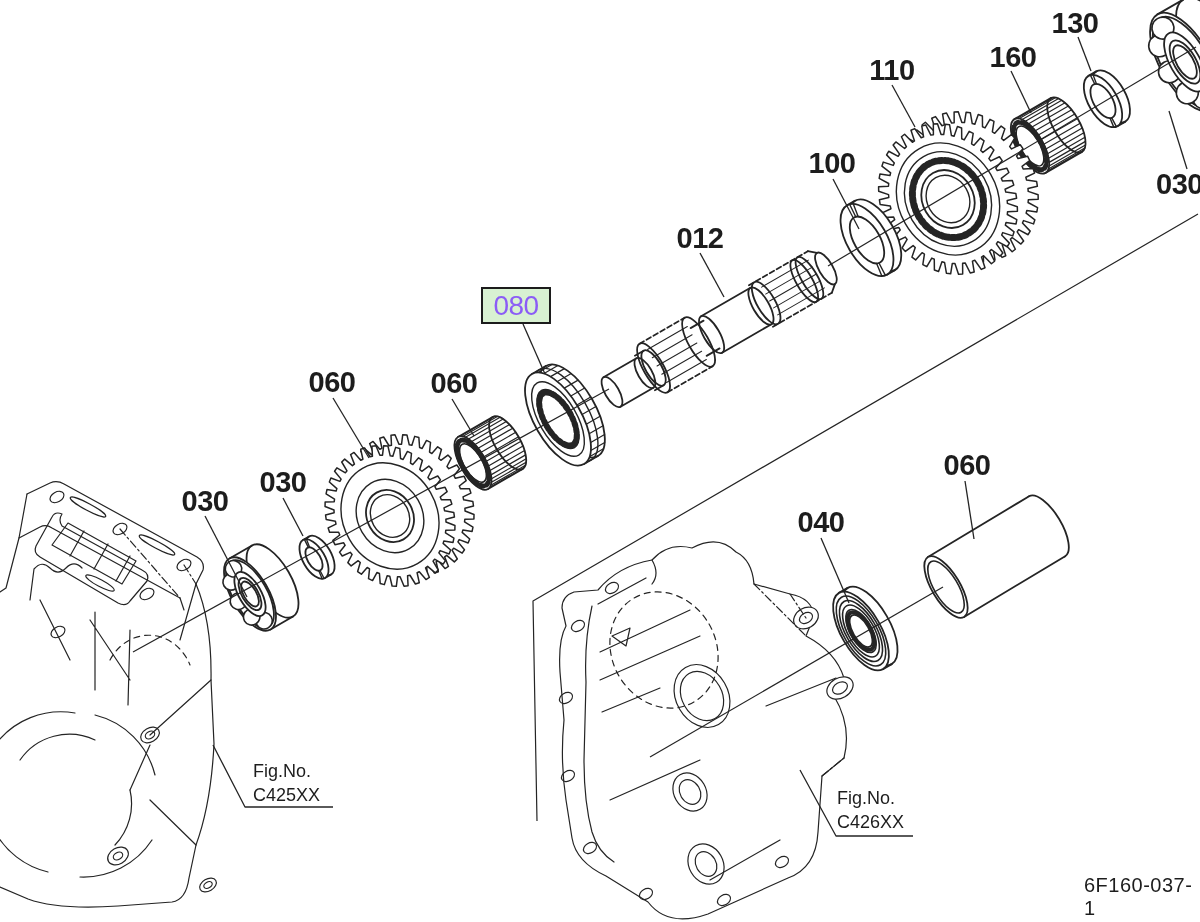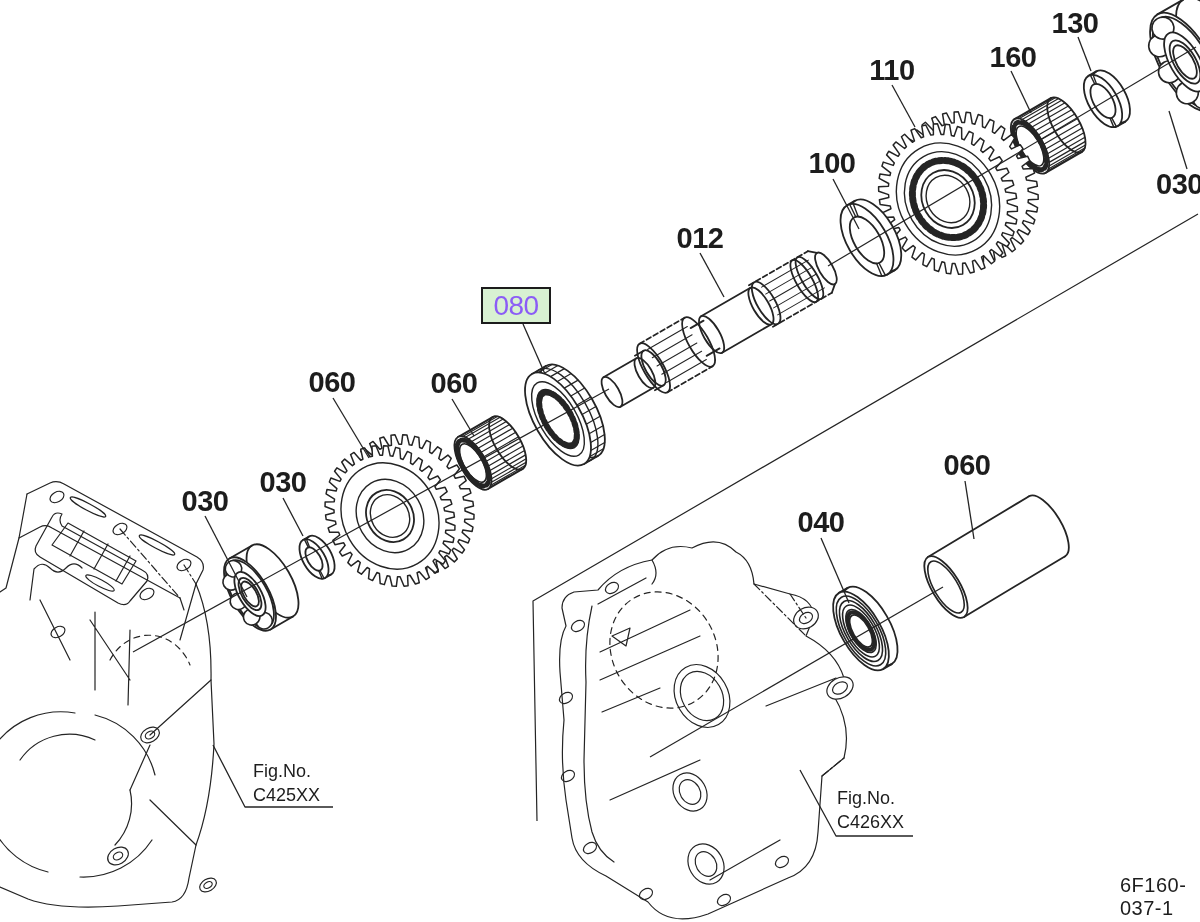--- a/index.html
+++ b/index.html
@@ -8,21 +8,21 @@
   #art{position:absolute;left:0;top:0;z-index:1;}
   .callout{position:absolute;z-index:3;width:70px;text-align:center;
            font-size:29px;letter-spacing:-0.5px;color:#1d1d1d;line-height:1;white-space:nowrap;font-weight:bold;}
   .callout.left{text-align:left;}
   .hl-box{position:absolute;z-index:3;left:481px;top:287px;width:66px;height:33px;
           border:2px solid #ec4899;display:flex;align-items:center;justify-content:center;
           font-size:28px;letter-spacing:-0.5px;color:#8b5cf6;}
   .figref{position:absolute;z-index:3;font-size:18px;color:#1d1d1d;line-height:24px;white-space:nowrap;}
   #figref-1{left:253px;top:759px;}
   #figref-2{left:837px;top:786px;}
-  .drawno{position:absolute;z-index:3;left:1084px;top:874px;font-size:20px;letter-spacing:0.5px;color:#1d1d1d;margin-left:36px;}
+  .drawno{position:absolute;z-index:3;left:1084px;top:874px;font-size:20px;letter-spacing:0.5px;color:#1d1d1d;}
 </style>
 </head>
 <body>
 
 <div id="stage">
 
   <svg id="art" width="1200" height="922" viewBox="0 0 1200 922">
 
     <g stroke="#242424" stroke-width="1.2" fill="none" stroke-linejoin="round">
       <polyline points="1198,214 533,601 537,821"></polyline>

